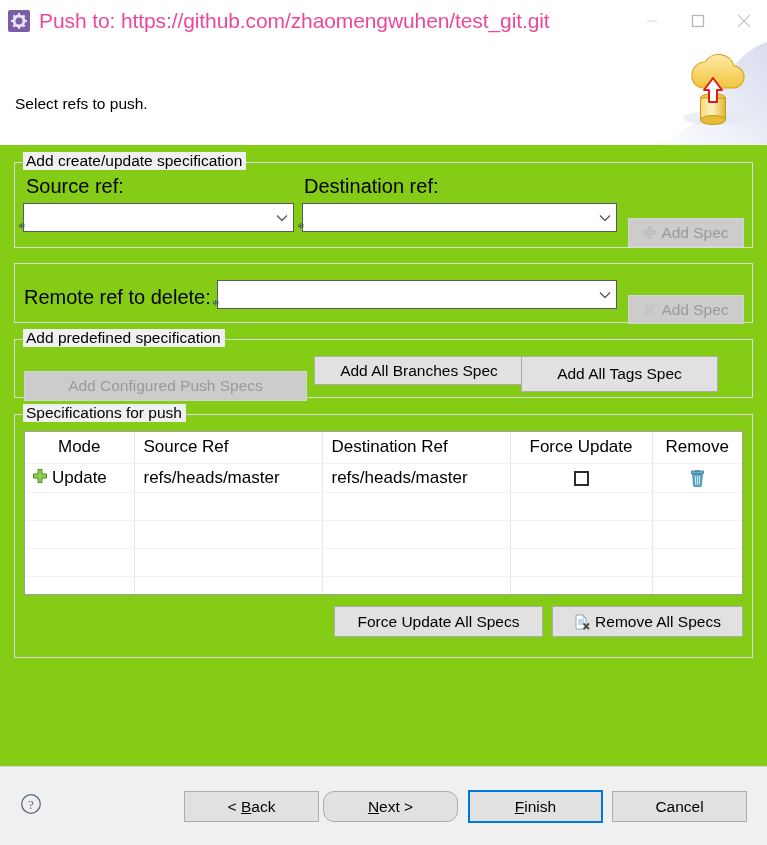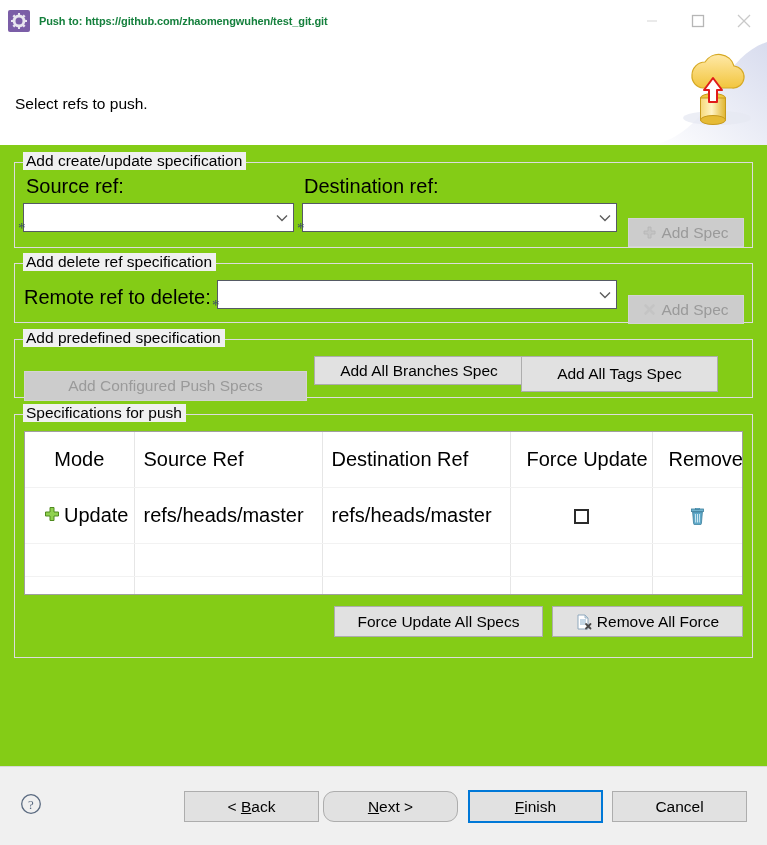--- a/index.html
+++ b/index.html
@@ -31,25 +31,24 @@
     background: #7b5ea7;
     border-radius: 2px;
     position: relative;
     flex: 0 0 auto;
   }
   .title-icon .gear-outer {
     position: absolute; left: 3px; top: 3px;
     width: 16px; height: 16px;
   }
   .title-text {
-    font-size: 11px;
-    color: #15803d;
+    font-size: 21px;
+    color: #ec4899;
     white-space: nowrap;
     letter-spacing: -0.1px;
-    font-weight: bold;
   }
   .win-controls {
     position: absolute; right: 0; top: 0;
     height: 42px; display: flex; align-items: center;
   }
   .win-btn {
     width: 46px; height: 42px;
     display: flex; align-items: center; justify-content: center;
   }
   .win-btn svg { display: block; }
@@ -157,24 +156,24 @@
     position: absolute;
     background: #ffffff;
     border: 1px solid #9f9f9f;
     overflow: hidden;
   }
   .tbl { width: 100%; border-collapse: collapse; table-layout: fixed; }
   .tbl th, .tbl td {
     border-right: 1px solid #e6e6e6;
     border-bottom: 1px solid #f2f2f2;
     font-weight: normal;
-    font-size: 20px;
+    font-size: 17px;
     color: #000;
     height: 28px;
-    padding: 16px;
+    padding: 4px;
     text-align: left;
     vertical-align: middle;
     overflow: hidden;
     white-space: nowrap;
   }
   .tbl th { height: 31px; }
   .tbl th:last-child, .tbl td:last-child { border-right: none; }
   .tbl th.c-mode, .tbl td.c-mode { text-align: center; }
   .tbl th.c-force, .tbl td.c-force,
   .tbl th.c-remove, .tbl td.c-remove { text-align: center; }
@@ -319,21 +318,20 @@
         <span class="btn-ico">
           <svg width="13" height="13" viewBox="0 0 13 13">
             <path d="M5,1 h3 v4 h4 v3 h-4 v4 h-3 v-4 h-4 v-3 h4 z" fill="#c4c4c4" stroke="#b5b5b5" stroke-width="0.8"></path>
           </svg>
         </span>
         <span>Add Spec</span>
       </div>
     </div>
 
     <div class="group" style="left:14px; top:118px; width:739px; height:60px;">
-      <span class="group-title">Add delete ref specification</span>
 
       <span class="fld-label" style="left:9px; top:22px;">Remote ref to delete:</span>
 
       <div class="combo" style="left:202px; top:16px; width:400px; height:29px;">
         <span class="combo-value"></span>
         <span class="chevron">
           <svg width="12" height="8" viewBox="0 0 12 8">
               <polyline points="1,1.5 6,6.5 11,1.5" fill="none" stroke="#5d5d5d" stroke-width="1.4"></polyline>
             </svg>
         </span>
@@ -462,21 +460,21 @@
               <line x1="4" y1="6" x2="10" y2="6"></line>
                 <line x1="4" y1="8" x2="10" y2="8"></line>
               <line x1="4" y1="10" x2="9" y2="10"></line>
             </g>
             <g stroke="#4a4a4a" stroke-width="1.8" stroke-linecap="round">
               <line x1="10" y1="10" x2="14.5" y2="14.5"></line>
                 <line x1="14.5" y1="10" x2="10" y2="14.5"></line>
             </g>
           </svg>
         </span>
-        <span>Remove All Force</span>
+        <span>Remove All Specs</span>
       </div>
     </div>
   </div>
 
   <div class="footer-rule"></div>
   <div class="footer">
     <span class="help-icon">
       <svg width="22" height="22" viewBox="0 0 22 22">
         <circle cx="11" cy="11" r="9.3" fill="none" stroke="#5a6a80" stroke-width="1.3"></circle>
         <text x="11" y="15.7" text-anchor="middle" font-family="Liberation Serif, serif" font-size="13" fill="#5a6a80">?</text>

